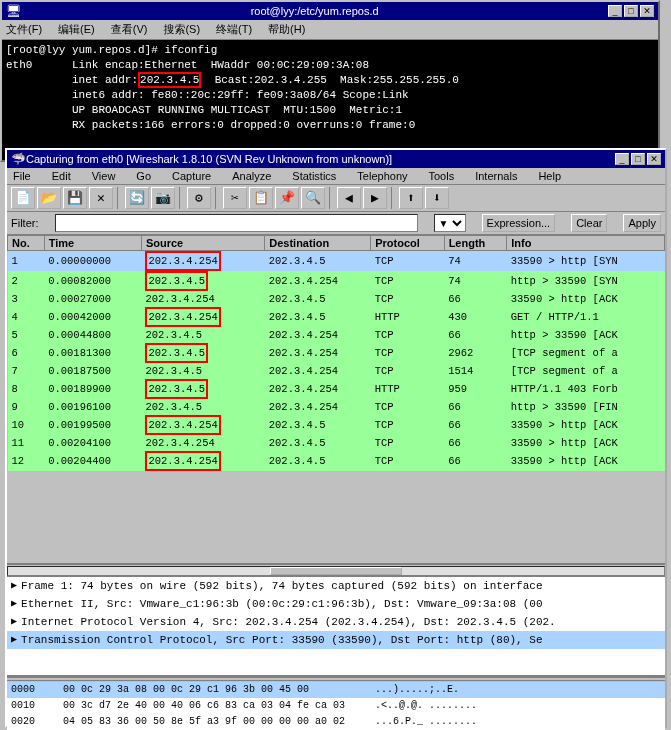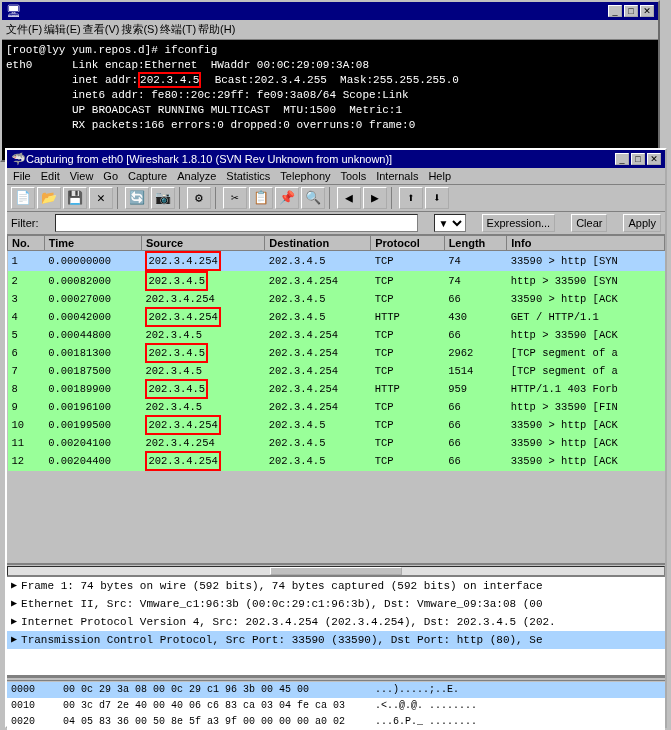--- a/index.html
+++ b/index.html
@@ -48,21 +48,21 @@
       cursor: pointer;
       color: black;
     }
     .terminal-menubar {
       background: #c0c0c0;
       color: black;
       font-family: Arial, sans-serif;
       font-size: 11px;
       padding: 2px 4px;
       display: flex;
-      gap: 2px;
+      gap: 16px;
       border-bottom: 1px solid #808080;
     }
     .terminal-menubar span {
       cursor: pointer;
     }
     .terminal-content {
       background: #000000;
       color: #ffffff;
       font-family: 'Courier New', monospace;
       font-size: 11px;
@@ -96,21 +96,21 @@
       font-family: Arial, sans-serif;
     }
     .wireshark-title-text { flex: 1; text-align: left; }
     .wireshark-menubar {
       background: #c0c0c0;
       color: black;
       font-family: Arial, sans-serif;
       font-size: 11px;
       padding: 2px 6px;
       display: flex;
-      gap: 10px;
+      gap: 21px;
       border-bottom: 1px solid #808080;
     }
     .wireshark-menubar span { cursor: pointer; }
 
     
     .toolbar {
       background: #c0c0c0;
       padding: 2px 4px;
       display: flex;
       align-items: center;
@@ -290,20 +290,21 @@
       border-bottom: 1px solid #808080;
       cursor: row-resize;
     }
   </style>
 </head>
 <body>
 
 <div class="terminal-window">
   <div class="terminal-titlebar">
     <span style="font-size:12px;">🖥</span>
+    <span class="terminal-title-text">root@lyy:/etc/yum.repos.d</span>
     <div class="terminal-controls">
       <div class="terminal-btn">_</div>
       <div class="terminal-btn">□</div>
       <div class="terminal-btn">✕</div>
     </div>
   </div>
   <div class="terminal-menubar">
     <span>文件(F)</span>
     <span>编辑(E)</span>
     <span>查看(V)</span>

